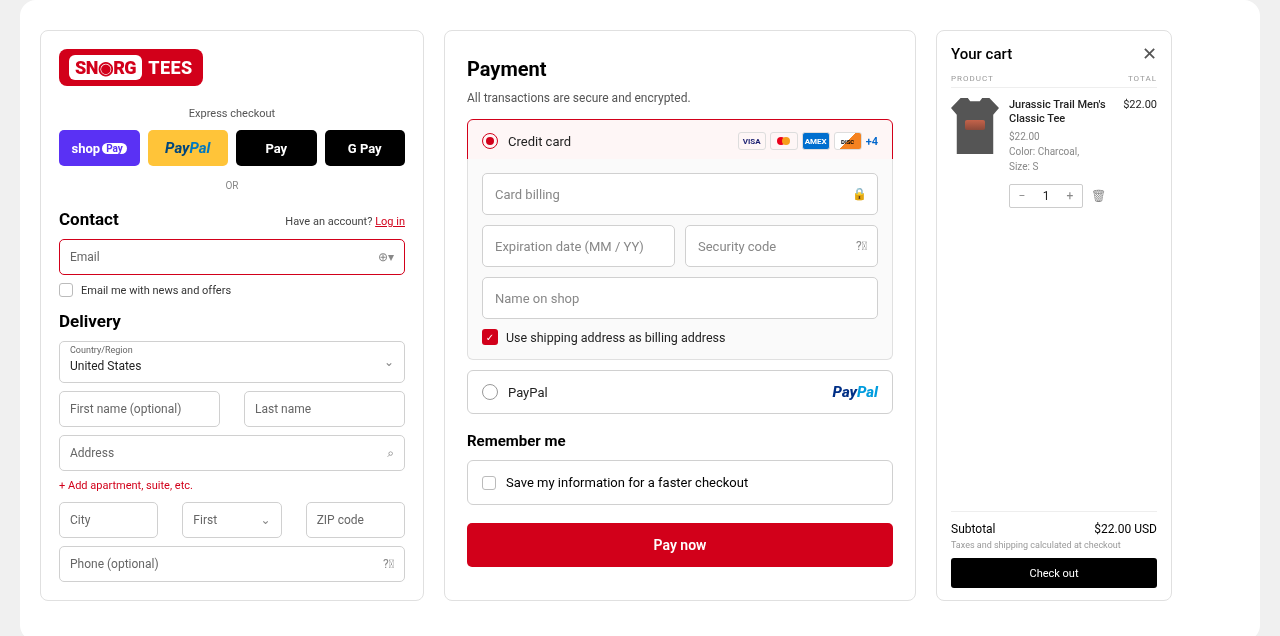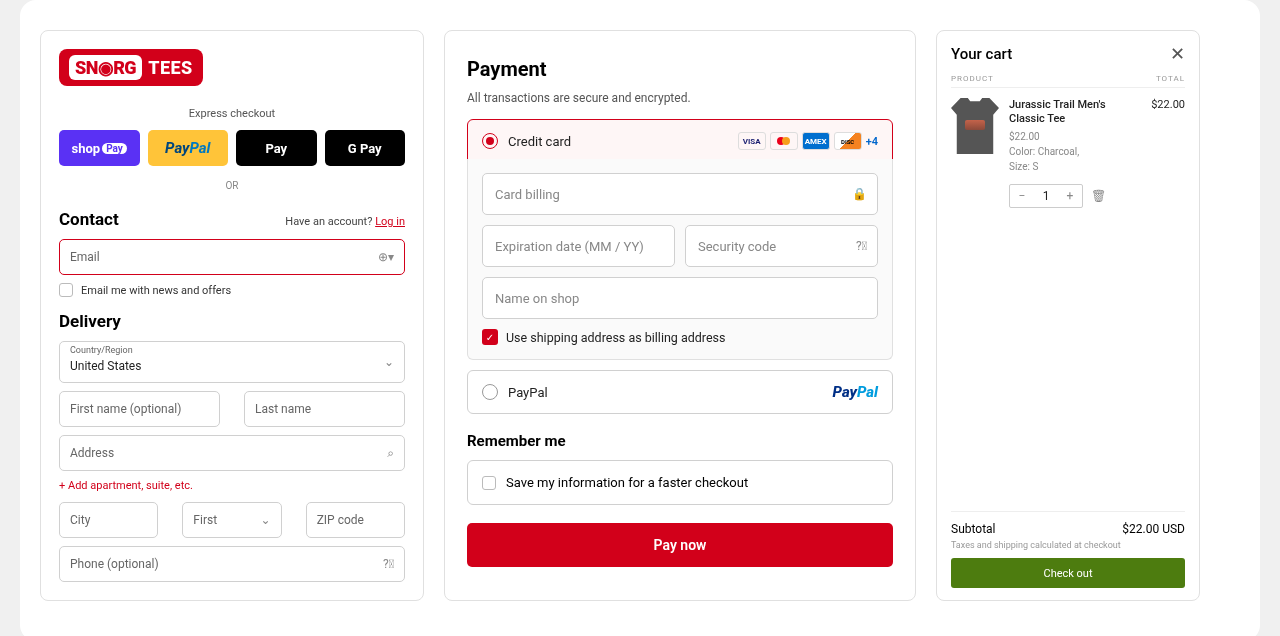--- a/index.html
+++ b/index.html
@@ -1,21 +1,21 @@
 <!DOCTYPE html>
 <html><head>
 <meta charset="utf-8">
 <style>
 * { box-sizing: border-box; margin: 0; padding: 0; }
 body { font-family: -apple-system, BlinkMacSystemFont, "Segoe UI", Roboto, sans-serif; background: #f0f0f0; display: flex; justify-content: center; align-items: center; min-height: 636px; }
 .outer { background: #fff; border-radius: 16px; padding: 30px 20px 40px; width: 1240px; display: flex; gap: 20px; }
 .panel { background: #fff; border: 1px solid #e0e0e0; border-radius: 8px; }
 .panel1 { width: 384px; padding: 18px 18px; }
 .panel2 { width: 472px; padding: 18px 22px; }
-.panel3 { width: 264px; padding: 12px 14px; display: flex; flex-direction: column; }
+.panel3 { width: 236px; padding: 12px 14px; display: flex; flex-direction: column; }
 
 
 .logo { background: #d2001a; border-radius: 8px; padding: 6px 10px; display: inline-flex; align-items: center; gap: 2px; }
 .logo-snorg { background: #fff; color: #d2001a; font-weight: 900; font-size: 18px; padding: 2px 6px; border-radius: 6px; letter-spacing: -0.5px; display: inline-flex; align-items: center; }
 .logo-tees { color: #fff; font-weight: 800; font-size: 18px; letter-spacing: 0.5px; margin-left: 4px; }
 .express-label { text-align: center; font-size: 11px; color: #555; margin: 21px 0 10px; }
 .express-row { display: flex; gap: 8px; }
 .express-btn { flex: 1; height: 36px; border-radius: 5px; display: flex; align-items: center; justify-content: center; font-weight: 700; font-size: 13px; cursor: pointer; }
 .shoppay { background: #5a31f4; color: #fff; }
 .shoppay .pay-pill { background: #fff; color: #5a31f4; border-radius: 9px; padding: 0 4px; font-size: 10px; margin-left: 2px; }
@@ -76,21 +76,21 @@
 .item-meta { font-size: 10px; color: #888; }
 .item-price { font-size: 11px; color: #222; }
 .qty-row { display: flex; align-items: center; gap: 8px; margin-top: 8px; }
 .qty { border: 1px solid #ccc; border-radius: 2px; display: flex; align-items: center; height: 24px; }
 .qty span { width: 24px; text-align: center; font-size: 12px; cursor: pointer; color: #888; }
 .qty .n { color: #222; cursor: default; }
 .trash { color: #888; font-size: 12px; cursor: pointer; }
 .cart-footer { margin-top: auto; border-top: 1px solid #eee; padding-top: 10px; }
 .subtotal-row { display: flex; justify-content: space-between; font-size: 12px; margin-bottom: 4px; }
 .tax-note { font-size: 9px; color: #999; margin-bottom: 8px; }
-.checkout-btn { background: #4d7c0f; color: #fff; border-radius: 3px; height: 30px; display: flex; align-items: center; justify-content: center; font-size: 11px; cursor: pointer; }
+.checkout-btn { background: #000000; color: #fff; border-radius: 3px; height: 30px; display: flex; align-items: center; justify-content: center; font-size: 11px; cursor: pointer; }
 </style>
 </head>
 <body>
 
 <div class="outer">
 
   <div class="panel panel1">
     <div class="logo">
       <span class="logo-snorg">
           <span>SN</span>

